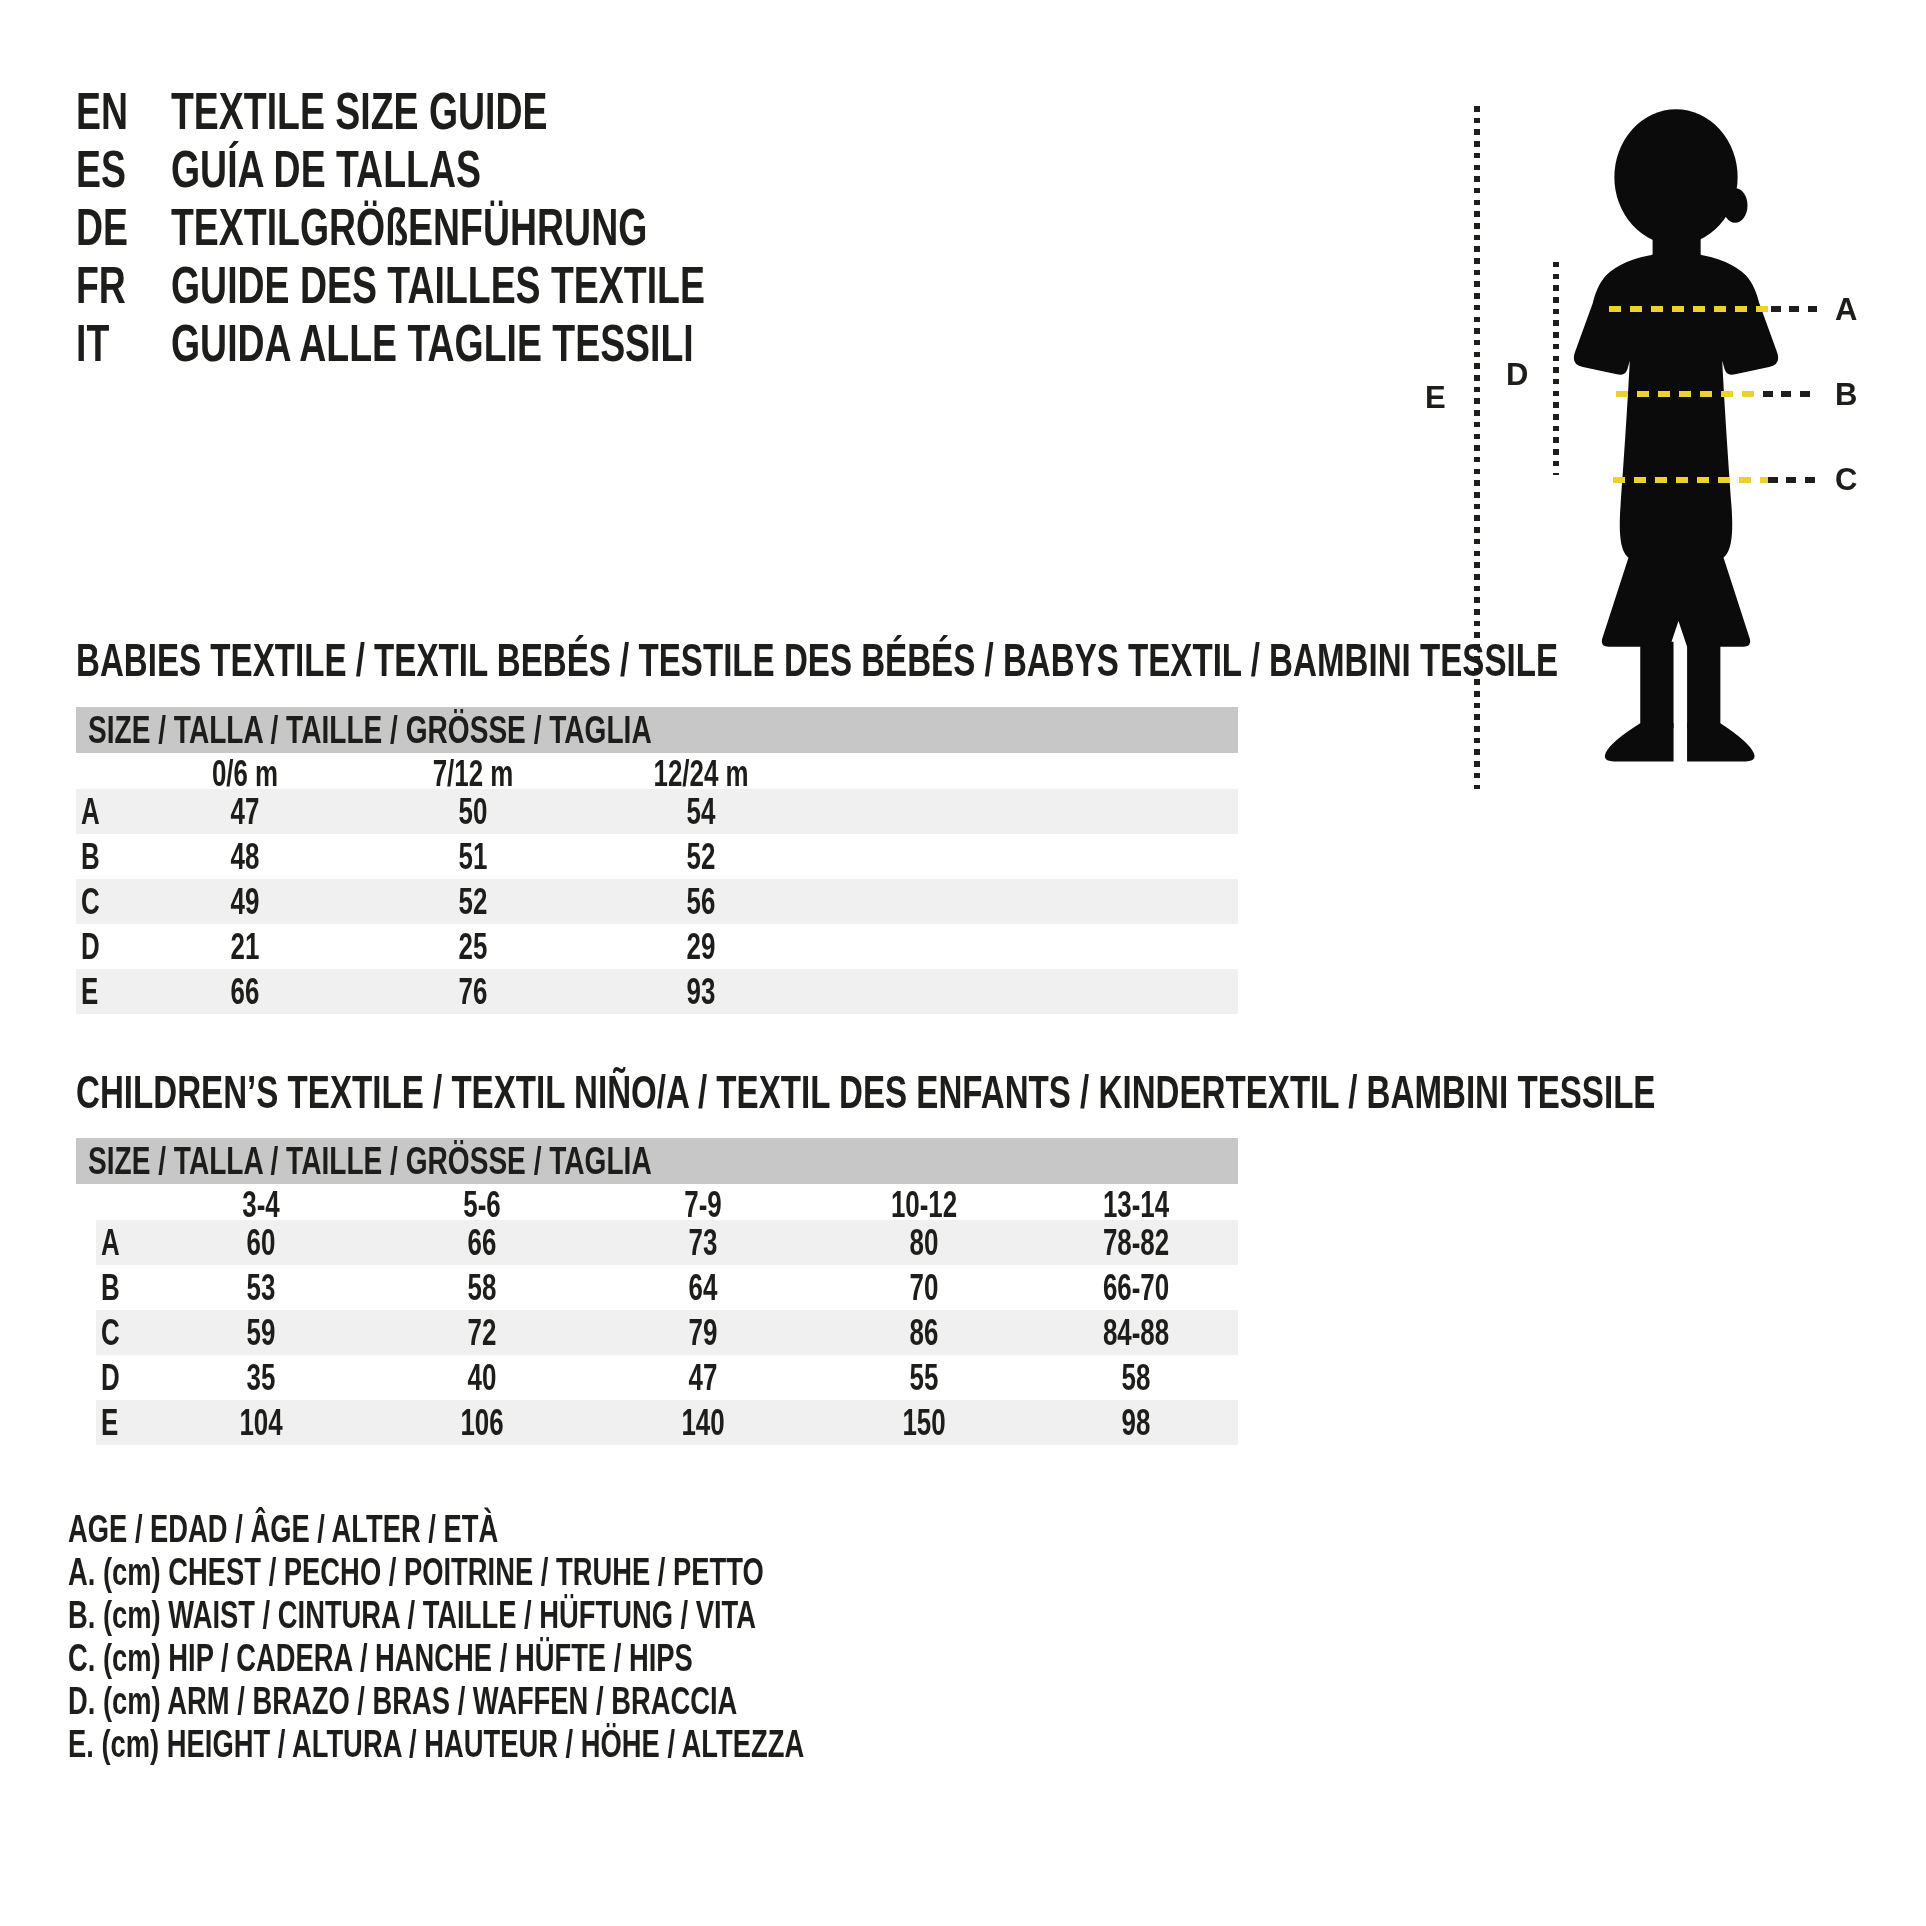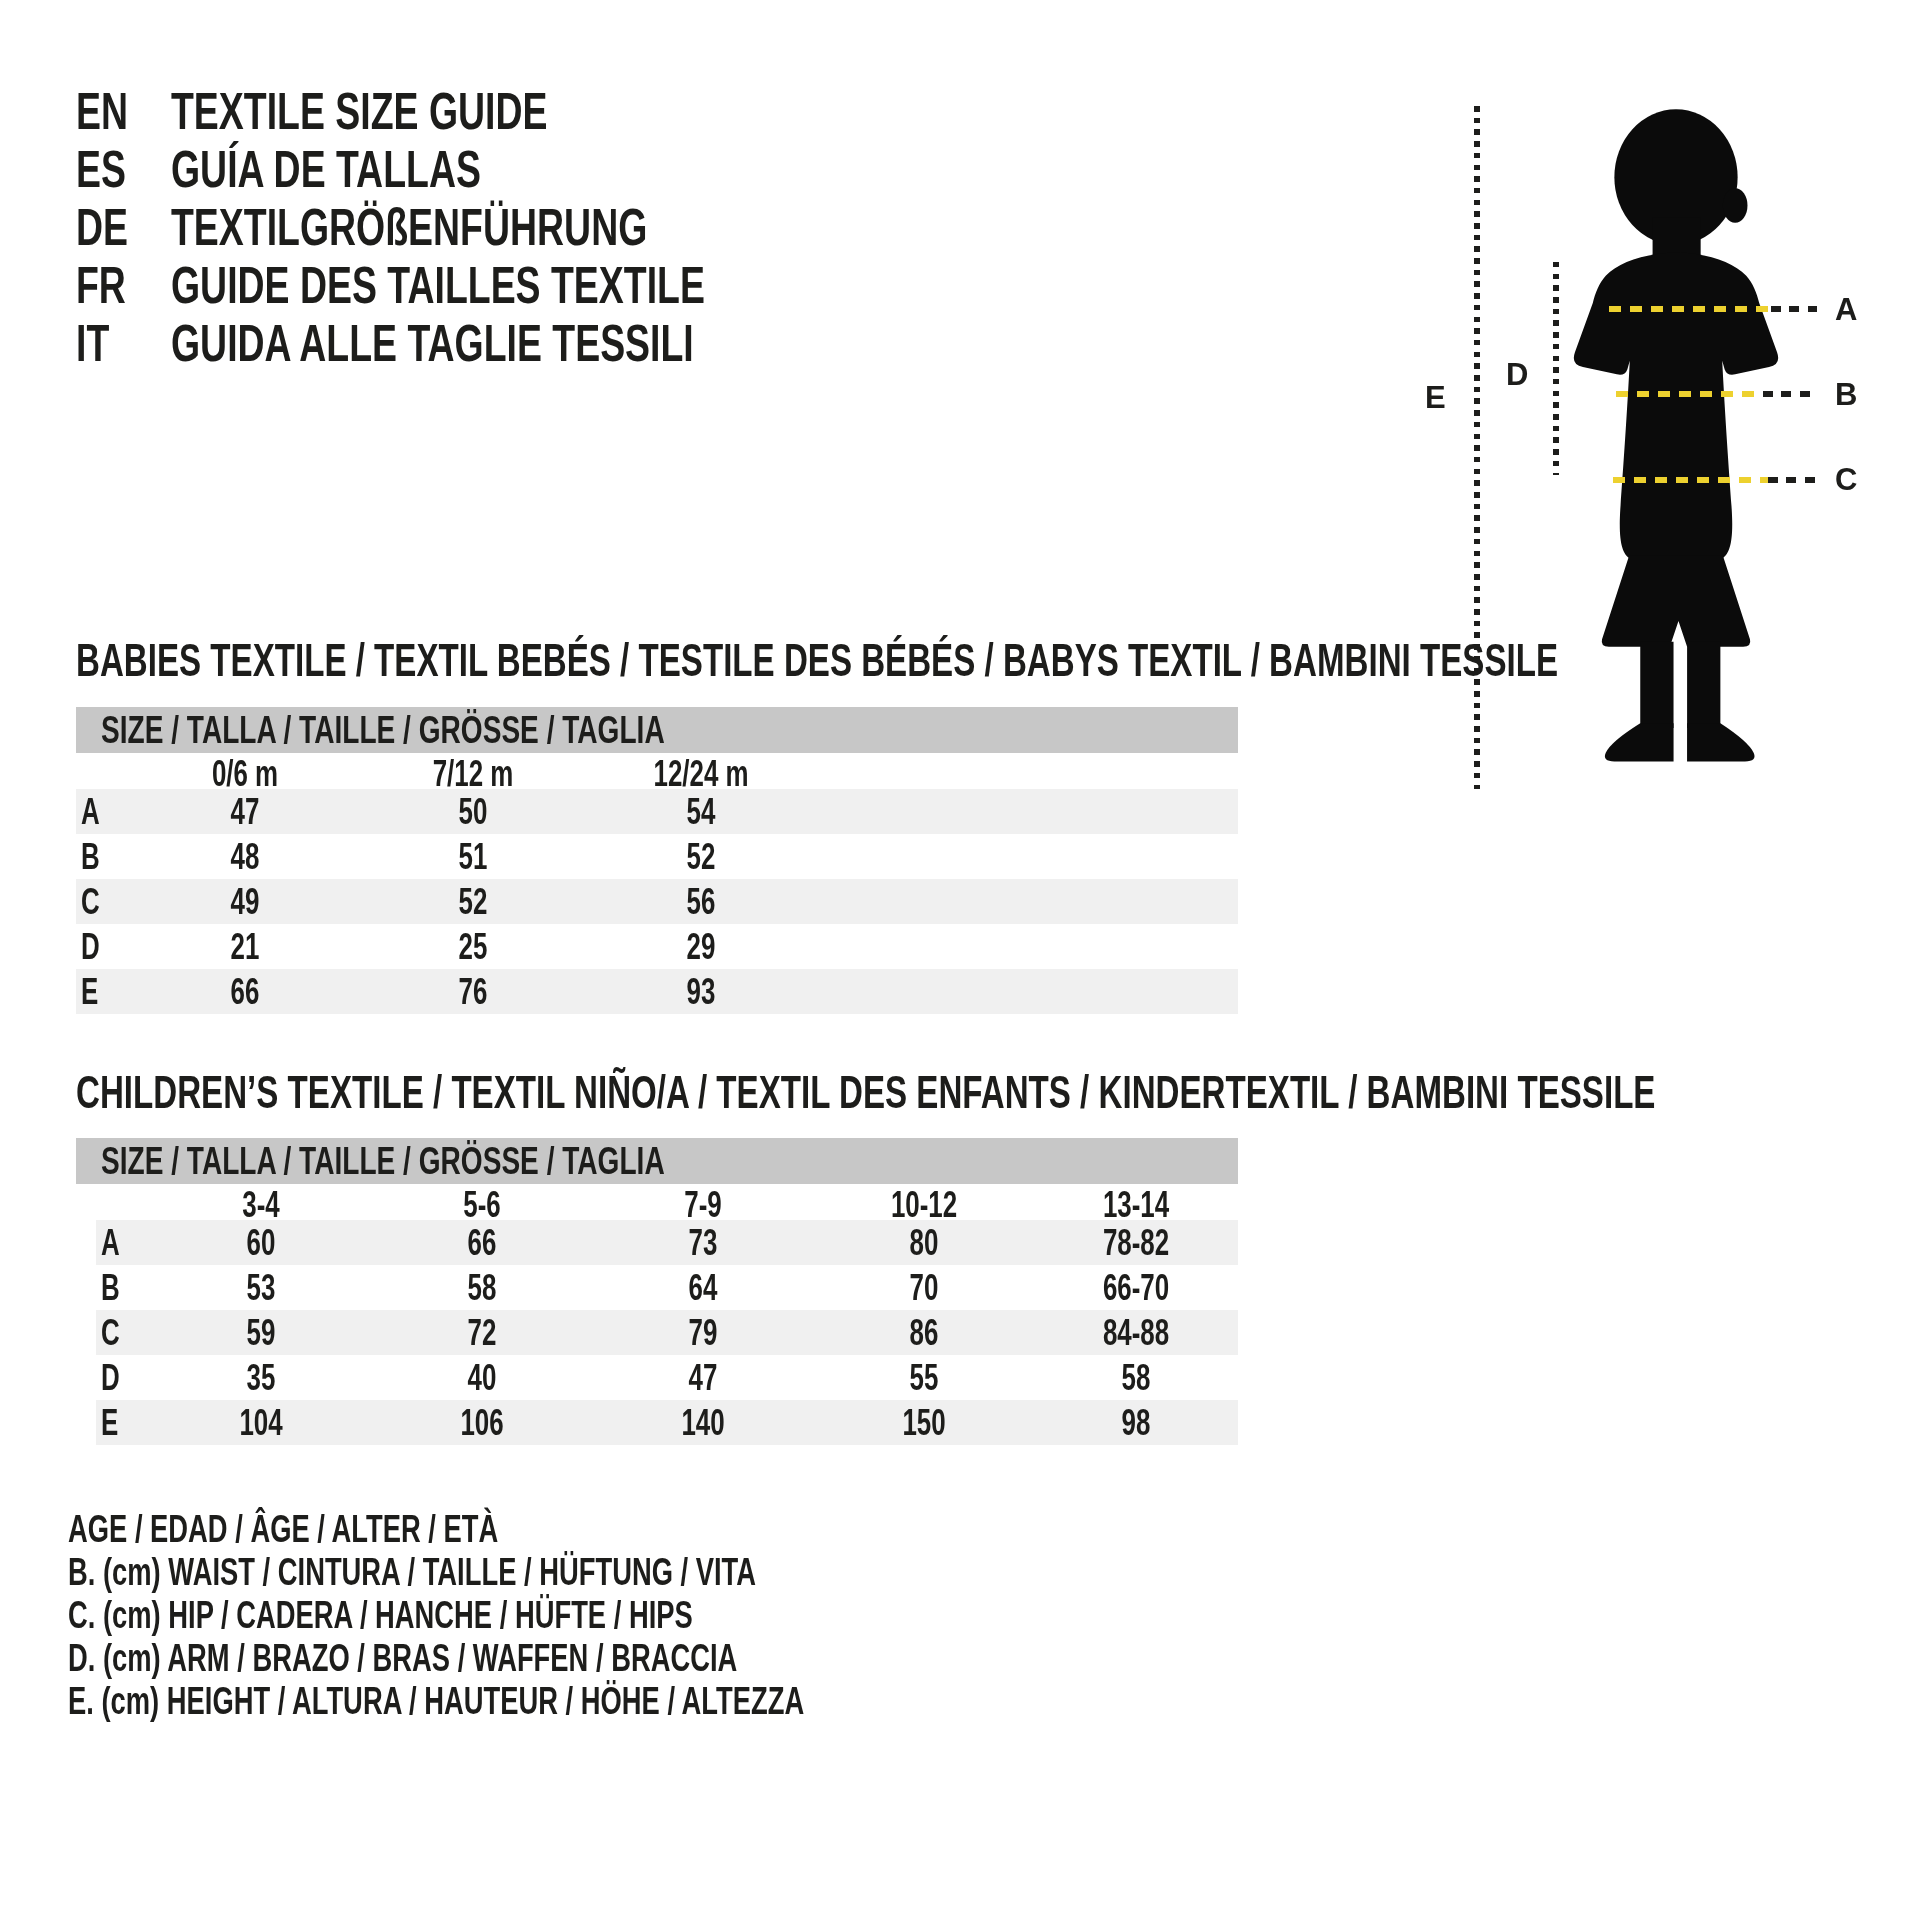--- a/index.html
+++ b/index.html
@@ -43,21 +43,21 @@
   
   .sec-title{position:absolute;left:76px;font-size:46px;font-weight:700;line-height:49px;}
   #babies-title{top:636px;}
   #children-title{top:1068px;}
 
   
   .size-table{position:absolute;left:76px;width:1162px;font-weight:700;}
   #babies-table{top:707px;}
   #children-table{top:1138px;}
   .band{height:46px;background:#c7c7c7;display:flex;align-items:center;
-        padding-left:25px;box-sizing:border-box;font-size:39px;}
+        padding-left:12px;box-sizing:border-box;font-size:39px;}
   .grid{display:grid;}
   .gb{grid-template-columns:55px 228px 228px 228px auto;}
   .gc{grid-template-columns:55px 221px 221px 221px 221px auto;margin-left:20px;}
   .colhead{height:36px;font-size:36px;}
   .trow{height:45px;font-size:36px;}
   .odd{background:#f0f0f0;}
   .cell{display:flex;align-items:center;justify-content:center;}
   .labelcell{display:flex;align-items:center;justify-content:flex-start;padding-left:5px;}
 
   
@@ -356,20 +356,23 @@
         <span class="cond ccen">98</span>
       </div>
   </div>
 </div>
 
 <div class="legend">
   <div class="legend-line">
       <span class="cond">AGE / EDAD / ÂGE / ALTER / ETÀ</span>
     </div>
   <div class="legend-line">
+      <span class="cond">A. (cm) CHEST / PECHO / POITRINE / TRUHE / PETTO</span>
+    </div>
+  <div class="legend-line">
       <span class="cond">B. (cm) WAIST / CINTURA / TAILLE / HÜFTUNG / VITA</span>
     </div>
   <div class="legend-line">
       <span class="cond">C. (cm) HIP / CADERA / HANCHE / HÜFTE / HIPS</span>
     </div>
   <div class="legend-line">
       <span class="cond">D. (cm) ARM / BRAZO / BRAS / WAFFEN / BRACCIA</span>
     </div>
   <div class="legend-line">
       <span class="cond">E. (cm) HEIGHT / ALTURA / HAUTEUR / HÖHE / ALTEZZA</span>

